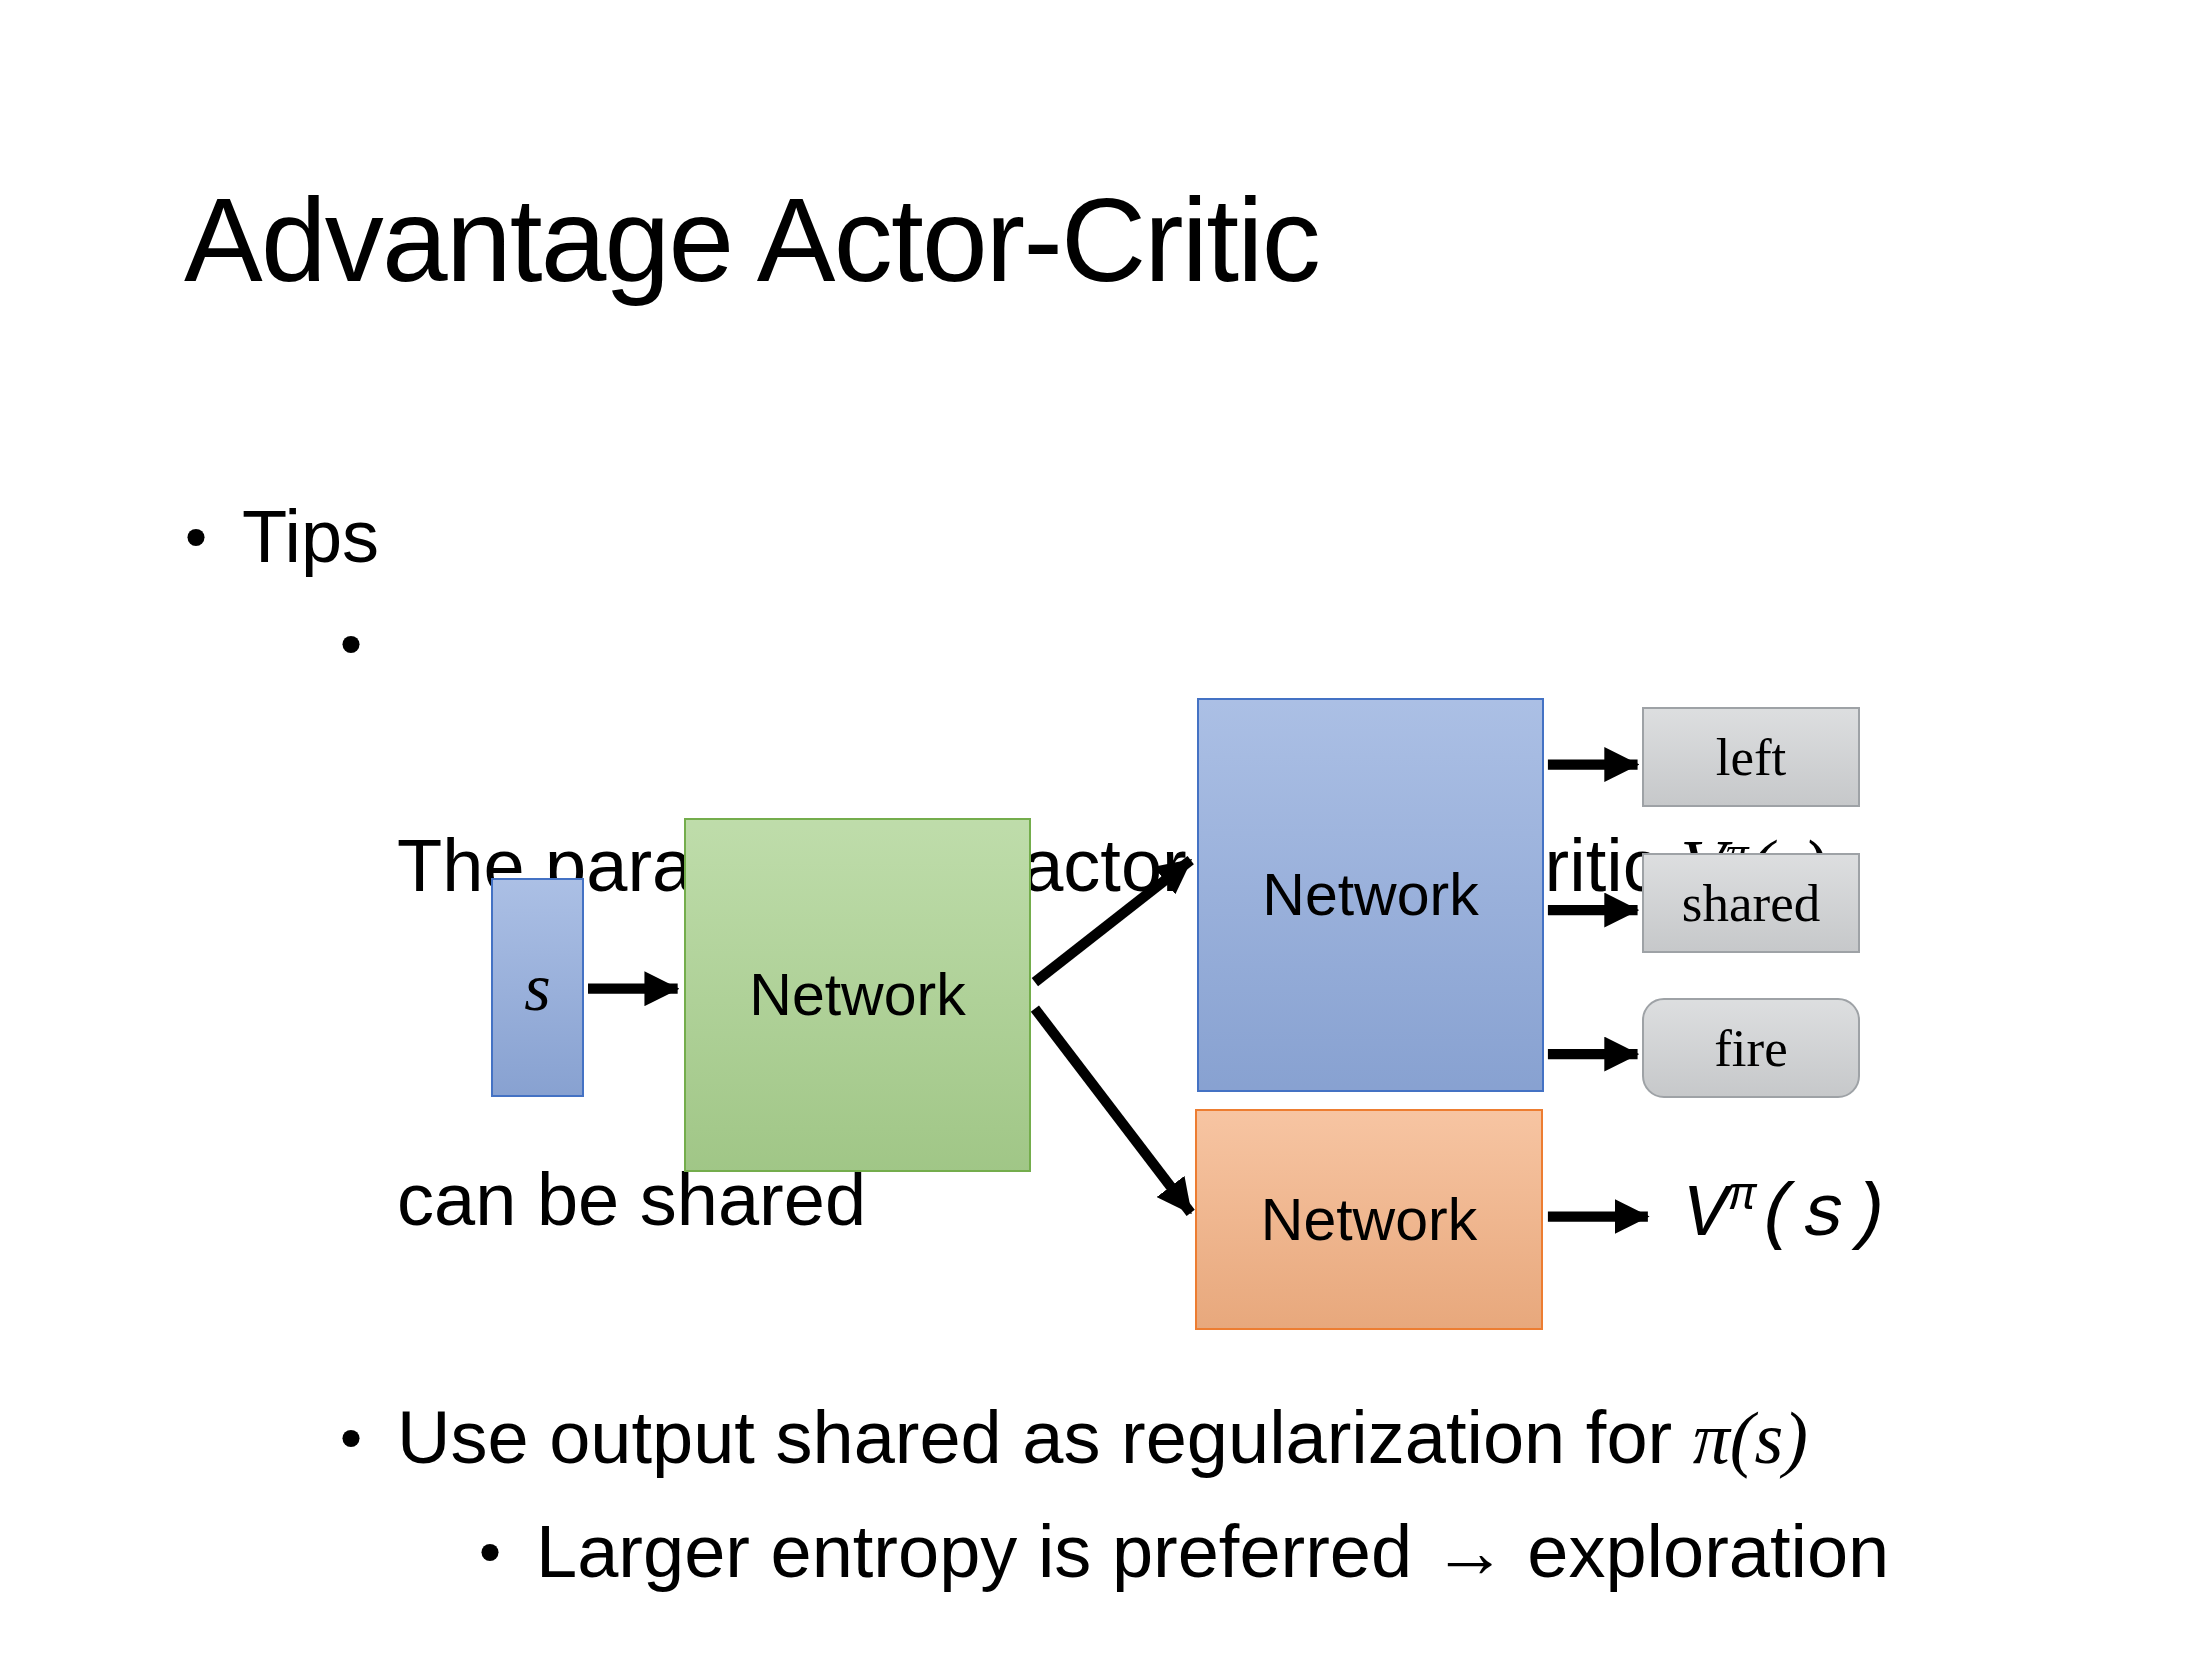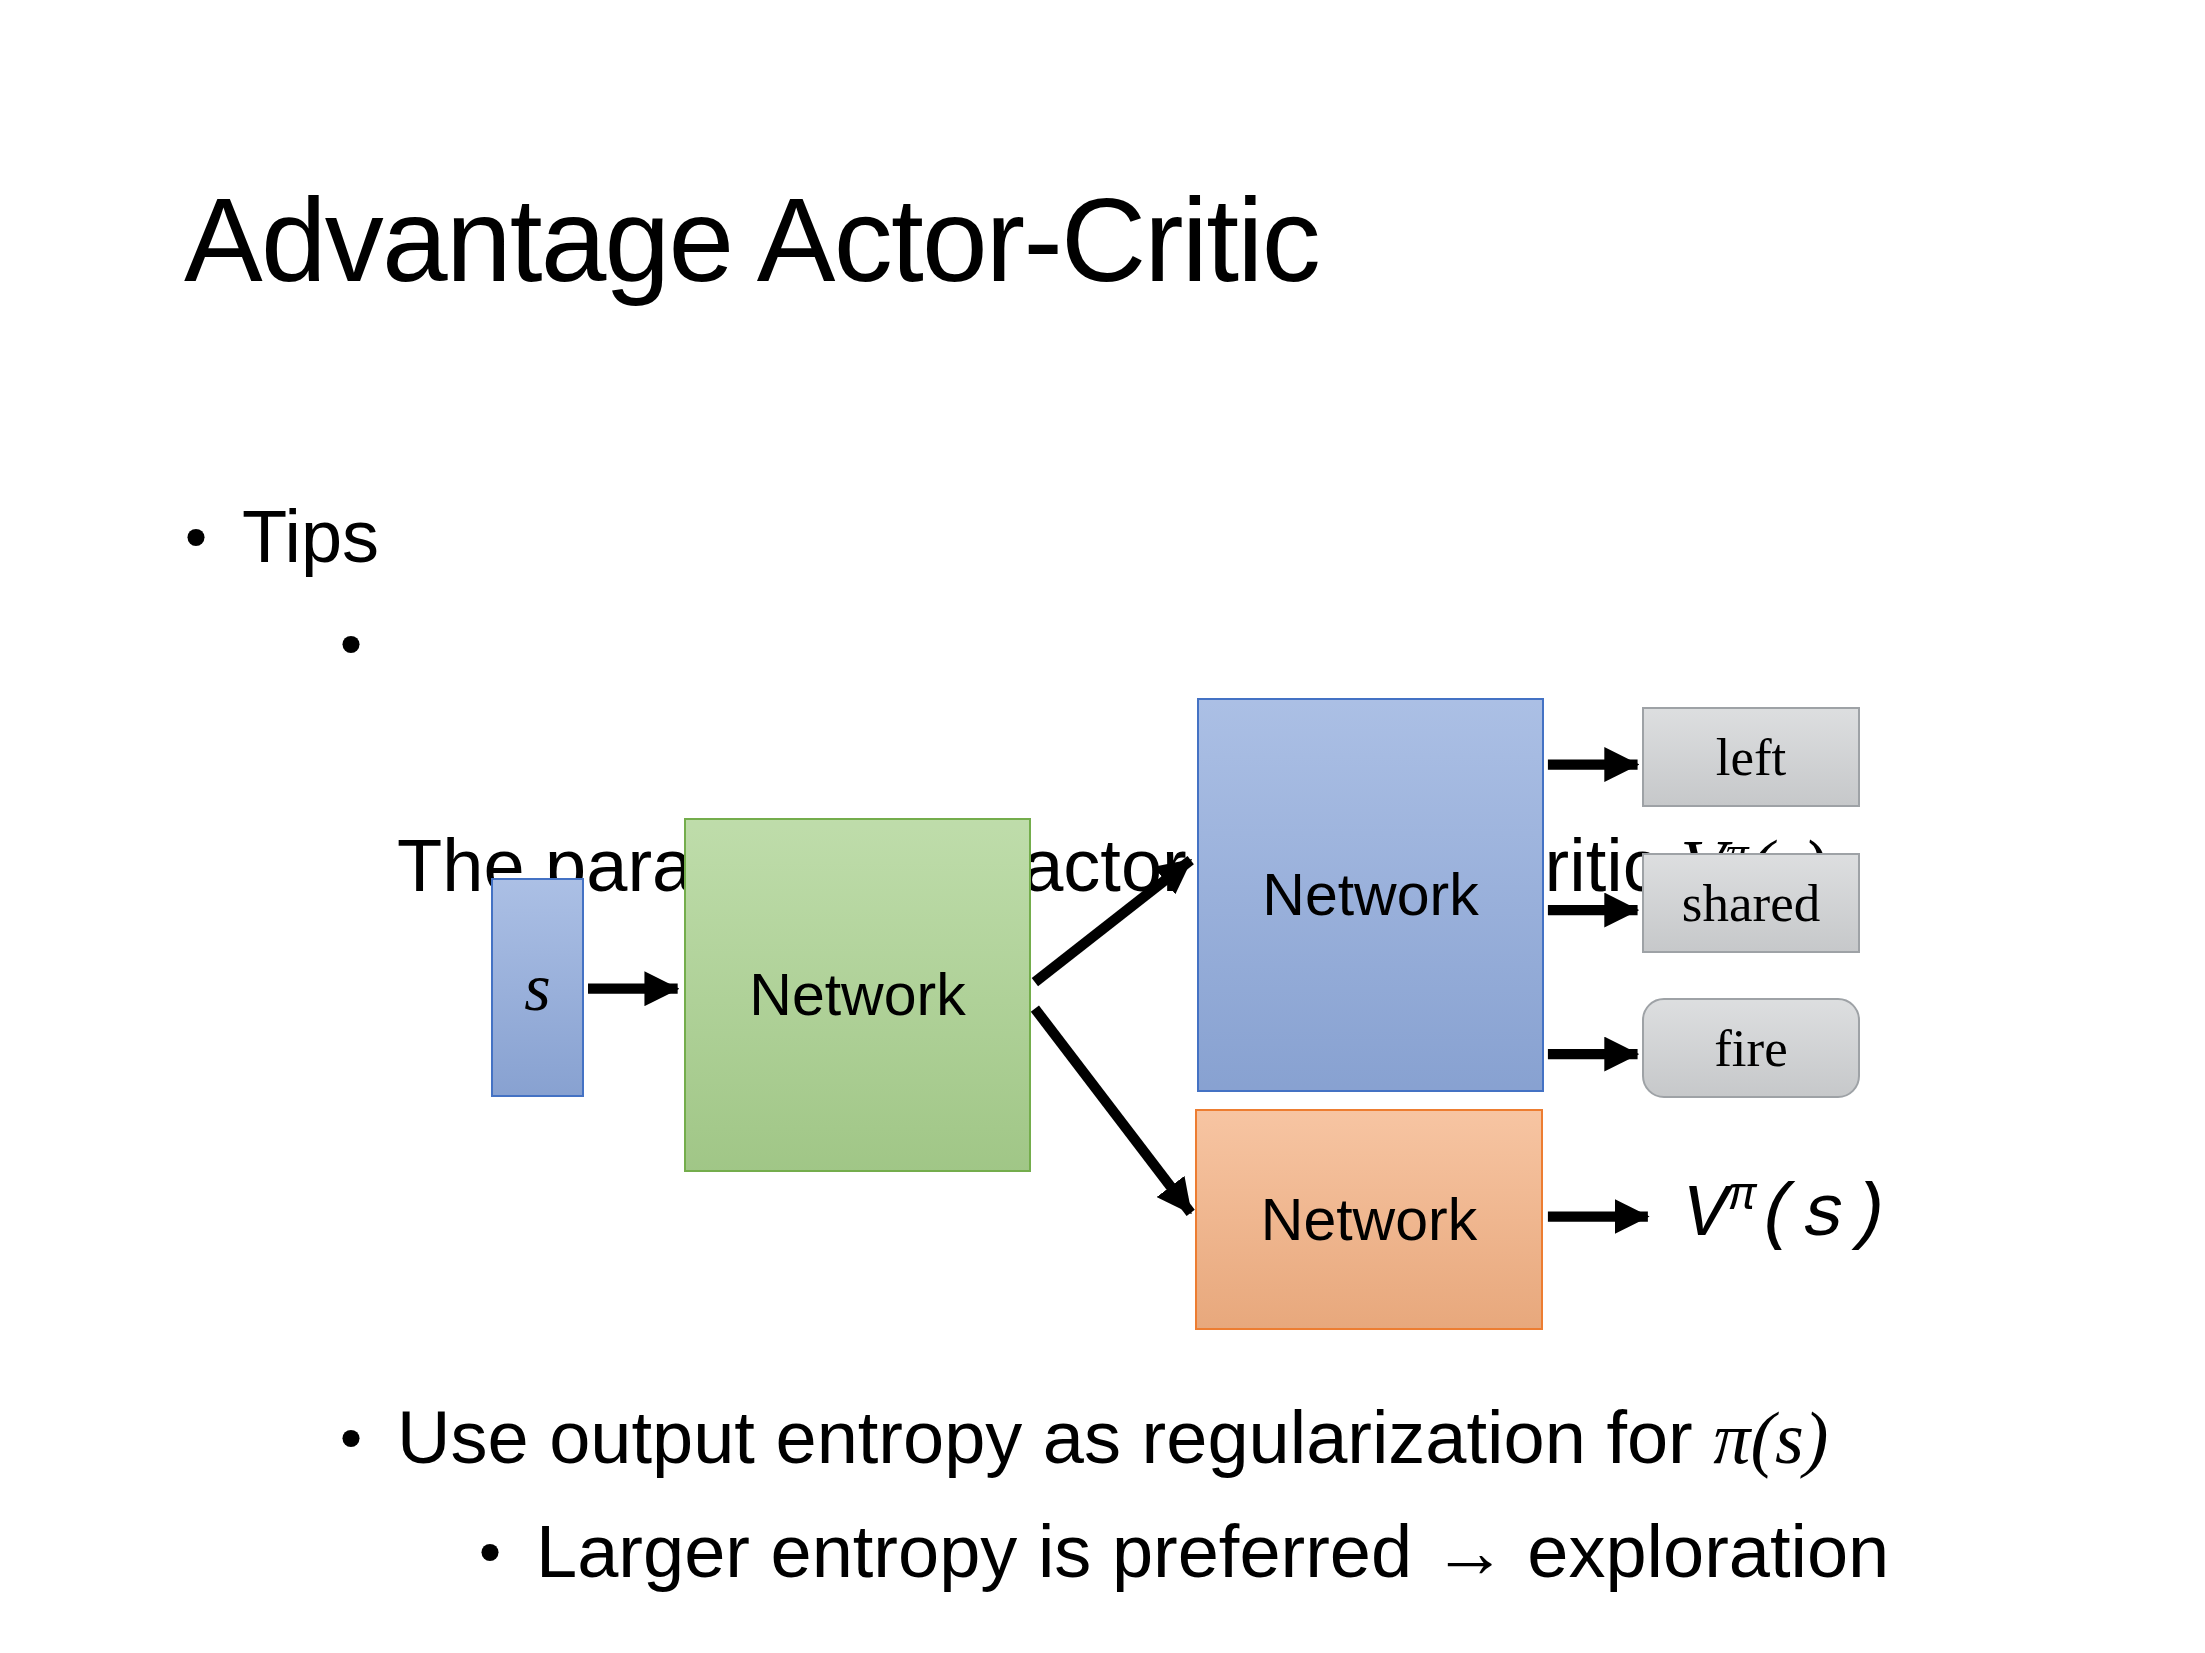--- a/index.html
+++ b/index.html
@@ -127,26 +127,27 @@
 
 <div class="bullet-row row-tips">
   <span class="bullet-dot">•</span>
   <span>Tips</span>
 </div>
 
 <div class="bullet-row row-b1">
   <span class="bullet-dot">•</span>
   <span>
     <span style="display:block"><span>The parameters of actor </span><span class="mi">π(s)</span><span>  and critic </span><span class="mi">V</span><span class="mi sup">π</span><span class="mi">(s)</span></span>
+    <span style="display:block">can be shared</span>
   </span>
 </div>
 
 <div class="bullet-row row-b2">
   <span class="bullet-dot">•</span>
-  <span><span>Use output entropy as regularization for </span><span class="mi">π(s)</span></span>
+  <span><span>Use output shared as regularization for </span><span class="mi">π(s)</span></span>
 </div>
 
 <div class="bullet-row row-b3">
   <span class="bullet-dot">•</span>
   <span>Larger entropy is preferred → exploration</span>
 </div>
 
 <div class="dbox box-s">
   <span class="s-label">s</span>
 </div>

